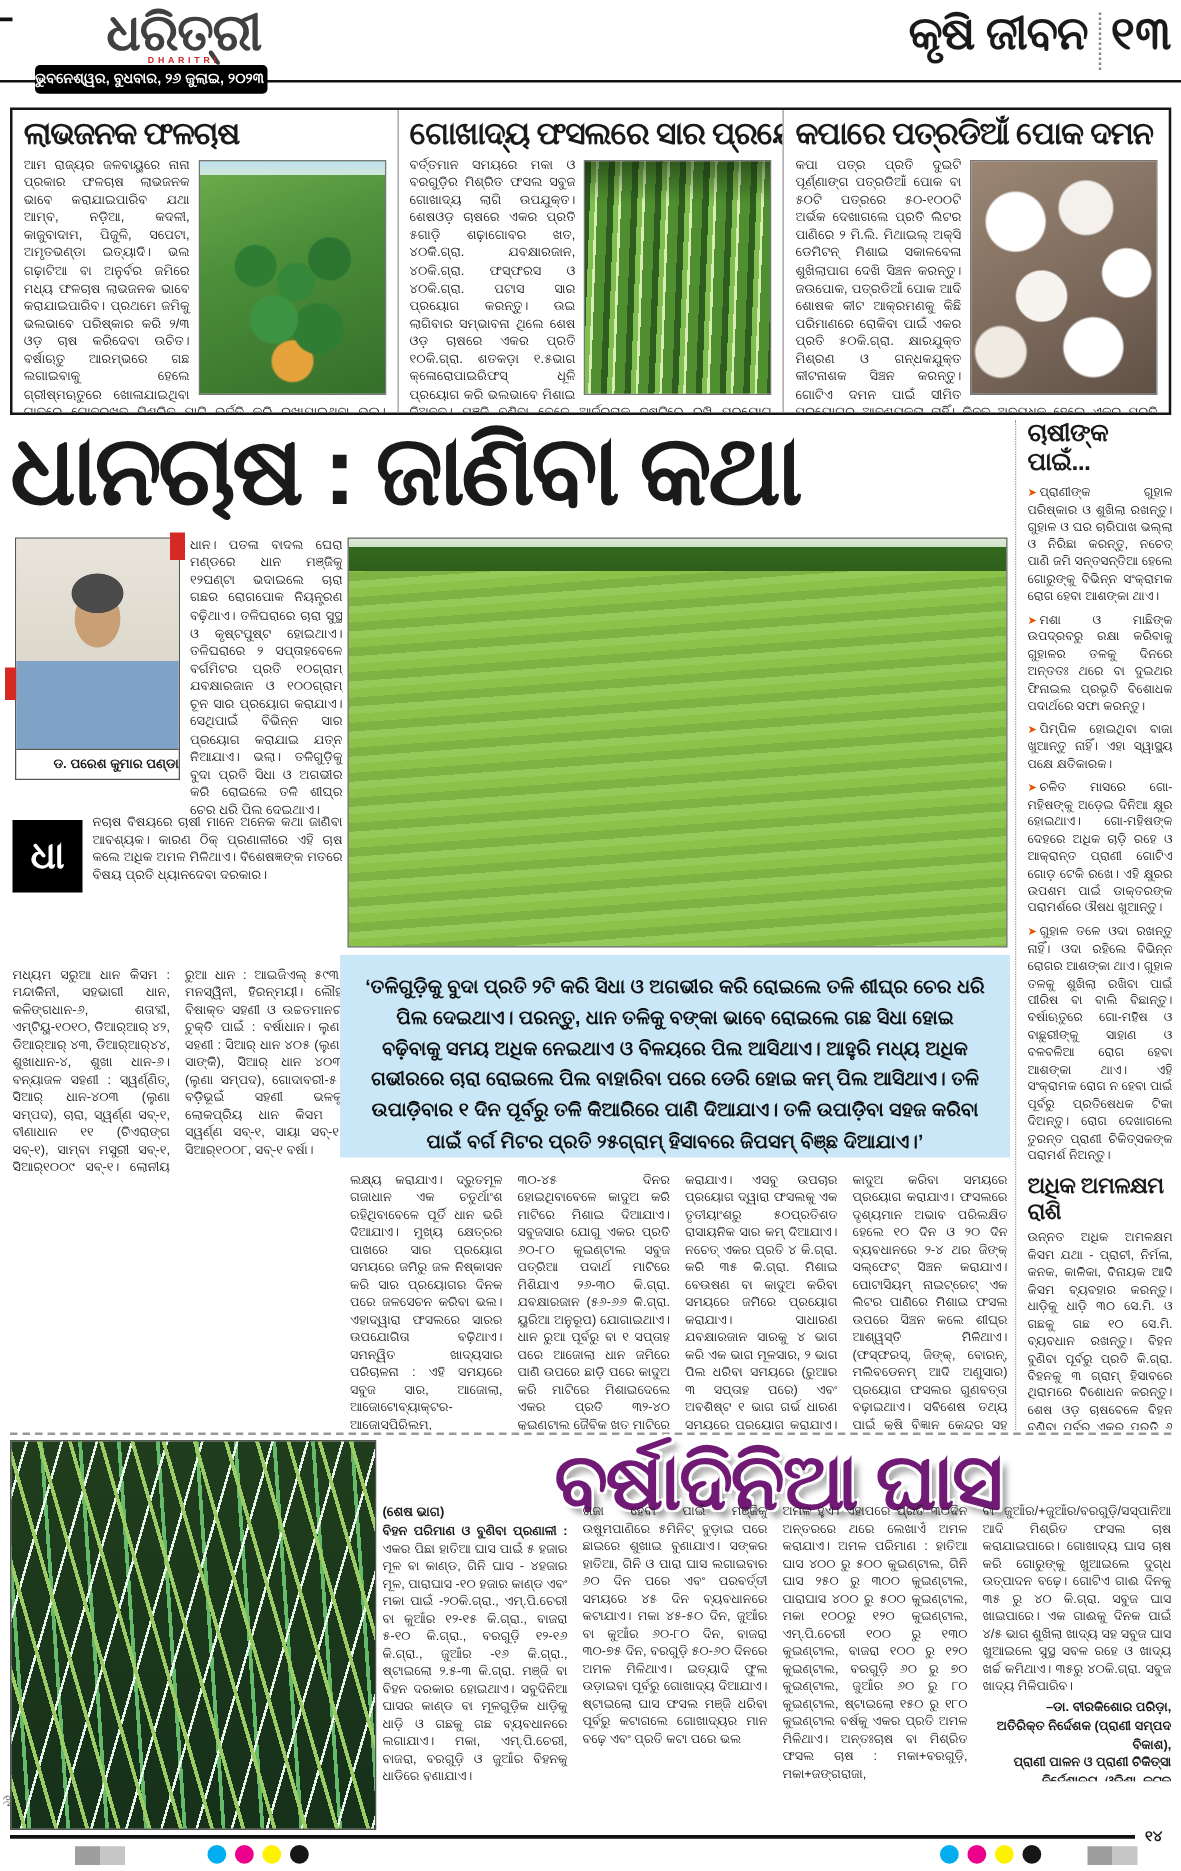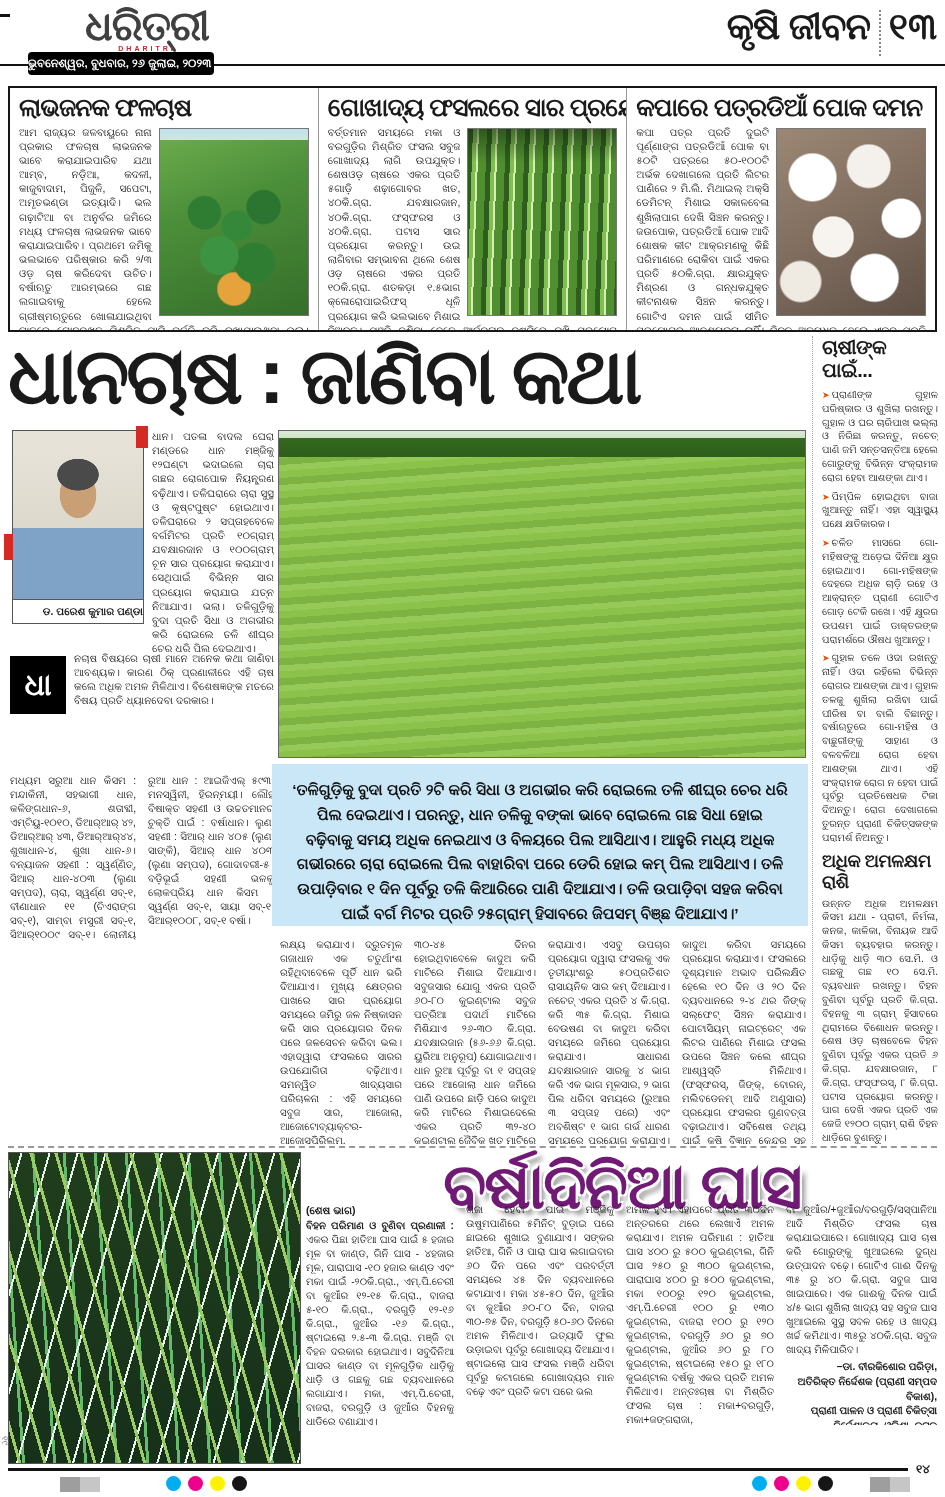--- a/index.html
+++ b/index.html
@@ -162,20 +162,21 @@
   <div class="quote">‘ତଳିଗୁଡ଼ିକୁ ବୁଦା ପ୍ରତି ୨ଟି କରି ସିଧା ଓ ଅଗଭୀର କରି ରୋଇଲେ ତଳି ଶୀଘ୍ର ଚେର ଧରି ପିଲ ଦେଇଥାଏ। ପରନ୍ତୁ, ଧାନ ତଳିକୁ ବଙ୍କା ଭାବେ ରୋଇଲେ ଗଛ ସିଧା ହୋଇ ବଢ଼ିବାକୁ ସମୟ ଅଧିକ ନେଇଥାଏ ଓ ବିଳୟରେ ପିଲ ଆସିଥାଏ। ଆହୁରି ମଧ୍ୟ ଅଧିକ ଗଭୀରରେ ଚାରା ରୋଇଲେ ପିଲ ବାହାରିବା ପରେ ଡେରି ହୋଇ କମ୍ ପିଲ ଆସିଥାଏ। ତଳି ଉପାଡ଼ିବାର ୧ ଦିନ ପୂର୍ବରୁ ତଳି କିଆରିରେ ପାଣି ଦିଆଯାଏ। ତଳି ଉପାଡ଼ିବା ସହଜ କରିବା ପାଇଁ ବର୍ଗ ମିଟର ପ୍ରତି ୨୫ଗ୍ରାମ୍ ହିସାବରେ ଜିପସମ୍ ବିଞ୍ଛ ଦିଆଯାଏ।’</div>
 
   <div class="lowcol lc1">ଲକ୍ଷ୍ୟ କରାଯାଏ। ଦ୍ରୁତମୂଳ ଗଜାଧାନ ଏକ ଚତୁର୍ଥାଂଶ ରହିଥିବାବେଳେ ପୂର୍ତି ଧାନ ଭରି ଦିଆଯାଏ। ମୁଖ୍ୟ କ୍ଷେତ୍ରର ପାଖରେ ସାର ପ୍ରୟୋଗ ସମୟରେ ଜମିରୁ ଜଳ ନିଷ୍କାସନ କରି ସାର ପ୍ରୟୋଗର ଦିନକ ପରେ ଜଳସେଚନ କରିବା ଭଲ। ଏହାଦ୍ୱାରା ଫସଲରେ ସାରର ଉପଯୋଗିତା ବଢ଼ିଥାଏ। ସମନ୍ୱିତ ଖାଦ୍ୟସାର ପରିଚାଳନା : ଏହି ସମୟରେ ସବୁଜ ସାର, ଆଜୋଲା, ଆଜୋଟୋବ୍ୟାକ୍ଟର-ଆଜୋସ୍ପିରିଲମ୍, ଫସ୍‌ଫୋବ୍ୟାକ୍ଟରର ଉପଚାର-ପ୍ରୟୋଗ କଲେ ରାସାୟନିକ ସାର କମ୍ ଦେବାକୁ ପଡ଼ିଥାଏ। ଧାନ ରୁଆର ୨ ସପ୍ତାହ ପୂର୍ବରୁ ସବୁଜସାର (ଧଞ୍ଚିଆ, ଛଣି, ବରଗୁଡ଼ି, ମୁଗ, ବିରି, ଗୁଆର ବା ଖେସାରୀ) ବୟସ</div>
   <div class="lowcol lc2">୩୦-୪୫ ଦିନର ହୋଇଥିବାବେଳେ କାଦୁଅ କରି ମାଟିରେ ମିଶାଇ ଦିଆଯାଏ। ସବୁଜସାର ଯୋଗୁ ଏକର ପ୍ରତି ୬୦-୮୦ କୁଇଣ୍ଟାଲ ସବୁଜ ପତ୍ରିଆ ପଦାର୍ଥ ମାଟିରେ ମିଶିଯାଏ ୨୬-୩୦ କି.ଗ୍ରା. ଯବକ୍ଷାରଜାନ (୫୬-୬୬ କି.ଗ୍ରା. ୟୁରିଆ ଅନୁରୂପ) ଯୋଗାଇଥାଏ। ଧାନ ରୁଆ ପୂର୍ବରୁ ବା ୧ ସପ୍ତାହ ପରେ ଆଜୋଲା ଧାନ ଜମିରେ ପାଣି ଉପରେ ଛାଡ଼ି ପରେ କାଦୁଅ କରି ମାଟିରେ ମିଶାଇଦେଲେ ଏକର ପ୍ରତି ୩୨-୪୦ କୁଇଣ୍ଟାଲ ଜୈବିକ ଖତ ମାଟିରେ ମିଶିଯାଏ ୮-୧୬ କି.ଗ୍ରା. ଯବକ୍ଷାରଜାନ (୧୬.୬-୩୫.୨ କି.ଗ୍ରା. ୟୁରିଆ ଅନୁରୂପ) ଯୋଗାଇଥାଏ। ଆଜୋସ୍ପିରିଲମ୍- ଆଜୋଟୋବ୍ୟାକ୍ଟର ଓ ଫସ୍‌ଫୋବ୍ୟାକ୍ଟର (ପିଏସ୍‌ବି)ର ୨୦ ଗ୍ରାମ୍ କରି କି.ଗ୍ରା. ବିହନ ପ୍ରତି ଉପଚାର</div>
   <div class="lowcol lc3">କରାଯାଏ। ଏସବୁ ଉପଚାର ପ୍ରୟୋଗ ଦ୍ୱାରା ଫସଲକୁ ଏକ ତୃତୀୟାଂଶରୁ ୫୦ପ୍ରତିଶତ ରାସାୟନିକ ସାର କମ୍ ଦିଆଯାଏ। ନଚେତ୍ ଏକର ପ୍ରତି ୪ କି.ଗ୍ରା. କରି ୩୫ କି.ଗ୍ରା. ମିଶାଇ ବେଉଷଣ ବା କାଦୁଅ କରିବା ସମୟରେ ଜମିରେ ପ୍ରୟୋଗ କରାଯାଏ। ସାଧାରଣ ଯବକ୍ଷାରଜାନ ସାରକୁ ୪ ଭାଗ କରି ଏକ ଭାଗ ମୂଳସାର, ୨ ଭାଗ ପିଲ ଧରିବା ସମୟରେ (ରୁଆର ୩ ସପ୍ତାହ ପରେ) ଏବଂ ଅବଶିଷ୍ଟ ୧ ଭାଗ ଗର୍ଭ ଧାରଣ ସମୟରେ ପ୍ରୟୋଗ କରାଯାଏ। ଗର୍ଭଧାରଣ ବେଳେ ଏକ ପ୍ରୟୋଗରେ ସାରର ଆବଶ୍ୟକତା ମିଳିଥାଏ।</div>
   <div class="lowcol lc4">କାଦୁଅ କରିବା ସମୟରେ ପ୍ରୟୋଗ କରାଯାଏ। ଫସଲରେ ଦୃଶ୍ୟମାନ ଅଭାବ ପରିଲକ୍ଷିତ ହେଲେ ୧୦ ଦିନ ଓ ୨୦ ଦିନ ବ୍ୟବଧାନରେ ୨-୪ ଥର ଜିଙ୍କ୍ ସଲ୍‌ଫେଟ୍ ସିଞ୍ଚନ କରାଯାଏ। ପୋଟାସିୟମ୍ ନାଇଟ୍ରେଟ୍ ଏକ ଲିଟର ପାଣିରେ ମିଶାଇ ଫସଲ ଉପରେ ସିଞ୍ଚନ କଲେ ଶୀଘ୍ର ଆଶ୍ୱସ୍ତି ମିଳିଥାଏ। (ଫସ୍‌ଫରସ୍, ଜିଙ୍କ୍, ବୋରନ୍, ମଲିବଡେନମ୍ ଆଦି ଅଣୁସାର) ପ୍ରୟୋଗ ଫସଲର ଗୁଣବତ୍ତା ବଢ଼ାଇଥାଏ। ସବିଶେଷ ତଥ୍ୟ ପାଇଁ କୃଷି ବିଜ୍ଞାନ କେନ୍ଦ୍ର ସହ ଯୋଗାଯୋଗ କରନ୍ତୁ। (ମୂଳବା) -ସହକାରୀ କୃଷି ନିର୍ଦ୍ଦେଶକ, ଢେଙ୍କାନାଳ, ମୋ: ୯୪୩୭୧୧୨୨୦୪</div>
 
   <div class="sidebar">
     <div class="sb-title">ଚାଷୀଙ୍କ ପାଇଁ...</div>
     <p class="sb-bullet"><span class="arrow">➤</span><span>ପ୍ରାଣୀଙ୍କ ଗୁହାଳ ପରିଷ୍କାର ଓ ଶୁଖିଲା ରଖନ୍ତୁ। ଗୁହାଳ ଓ ଘର ଚାରିପାଖ ଭଲ୍ଲା ଓ ନିରିଛା କରନ୍ତୁ, ନଚେତ୍ ପାଣି ଜମି ସନ୍ତସନ୍ତିଆ ହେଲେ ଗୋରୁଙ୍କୁ ବିଭିନ୍ନ ସଂକ୍ରାମକ ରୋଗ ହେବା ଆଶଙ୍କା ଥାଏ।</span></p>
+    <p class="sb-bullet"><span class="arrow">➤</span><span>ମଶା ଓ ମାଛିଙ୍କ ଉପଦ୍ରବରୁ ରକ୍ଷା କରିବାକୁ ଗୁହାଳର ତଳକୁ ଦିନରେ ଅନ୍ତତଃ ଥରେ ବା ଦୁଇଥର ଫିନାଇଲ ପ୍ରଭୃତି ବିଶୋଧକ ପଦାର୍ଥରେ ସଫା କରନ୍ତୁ।</span></p>
     <p class="sb-bullet"><span class="arrow">➤</span><span>ପିମ୍ପିଳ ହୋଇଥିବା ବାଜା ଖୁଆନ୍ତୁ ନାହିଁ। ଏହା ସ୍ୱାସ୍ଥ୍ୟ ପକ୍ଷେ କ୍ଷତିକାରକ।</span></p>
     <p class="sb-bullet"><span class="arrow">➤</span><span>ଚଳିତ ମାସରେ ଗୋ-ମହିଷଙ୍କୁ ଅଡ଼େଇ ଦିନିଆ କ୍ଷୁର ହୋଇଥାଏ। ଗୋ-ମହିଷଙ୍କ ଦେହରେ ଅଧିକ ଚାଡ଼ି ରହେ ଓ ଆକ୍ରାନ୍ତ ପ୍ରାଣୀ ଗୋଟିଏ ଗୋଡ଼ ଟେକି ରଖେ। ଏହି କ୍ଷୁରର ଉପଶମ ପାଇଁ ଡାକ୍ତରଙ୍କ ପରାମର୍ଶରେ ଔଷଧ ଖୁଆନ୍ତୁ।</span></p>
     <p class="sb-bullet"><span class="arrow">➤</span><span>ଗୁହାଳ ତଳେ ଓଦା ରଖନ୍ତୁ ନାହିଁ। ଓଦା ରହିଲେ ବିଭିନ୍ନ ରୋଗର ଆଶଙ୍କା ଥାଏ। ଗୁହାଳ ତଳକୁ ଶୁଖିଲା ରଖିବା ପାଇଁ ପୀରିଷ ବା ବାଲି ବିଛାନ୍ତୁ। ବର୍ଷାଋତୁରେ ଗୋ-ମହିଷ ଓ ବାଛୁରୀଙ୍କୁ ସାହାଣ ଓ ବଳବଳିଆ ରୋଗ ହେବା ଆଶଙ୍କା ଥାଏ। ଏହି ସଂକ୍ରାମକ ରୋଗ ନ ହେବା ପାଇଁ ପୂର୍ବରୁ ପ୍ରତିଷେଧକ ଟିକା ଦିଅନ୍ତୁ। ରୋଗ ଦେଖାଗଲେ ତୁରନ୍ତ ପ୍ରାଣୀ ଚିକିତ୍ସକଙ୍କ ପରାମର୍ଶ ନିଅନ୍ତୁ।</span></p>
     <div class="sb-subhead">ଅଧିକ ଅମଳକ୍ଷମ ରାଶି</div>
     <p class="sb-text">ଉନ୍ନତ ଅଧିକ ଅମଳକ୍ଷମ କିସମ ଯଥା - ପ୍ରାଚୀ, ନିର୍ମଳା, କନକ, କାଳିକା, ବିନାୟକ ଆଦି କିସମ ବ୍ୟବହାର କରନ୍ତୁ। ଧାଡ଼ିକୁ ଧାଡ଼ି ୩୦ ସେ.ମି. ଓ ଗଛକୁ ଗଛ ୧୦ ସେ.ମି. ବ୍ୟବଧାନ ରଖନ୍ତୁ। ବିହନ ବୁଣିବା ପୂର୍ବରୁ ପ୍ରତି କି.ଗ୍ରା. ବିହନକୁ ୩ ଗ୍ରାମ୍ ହିସାବରେ ଥିରାମରେ ବିଶୋଧନ କରନ୍ତୁ। ଶେଷ ଓଡ଼ ଚାଷବେଳେ ବିହନ ବୁଣିବା ପୂର୍ବରୁ ଏକର ପ୍ରତି ୬ କି.ଗ୍ରା. ଯବକ୍ଷାରଜାନ, ୮ କି.ଗ୍ରା. ଫସ୍‌ଫରସ୍, ୮ କି.ଗ୍ରା. ପଟାସ ପ୍ରୟୋଗ କରନ୍ତୁ। ପାଗ ଦେଖି ଏକର ପ୍ରତି ଏକ କେଜି ୧୨୦୦ ଗ୍ରାମ୍ ରାଶି ବିହନ ଧାଡ଼ିରେ ବୁଣନ୍ତୁ।</p>
 
   </div>
 
   <div class="dashrule"></div>
 

